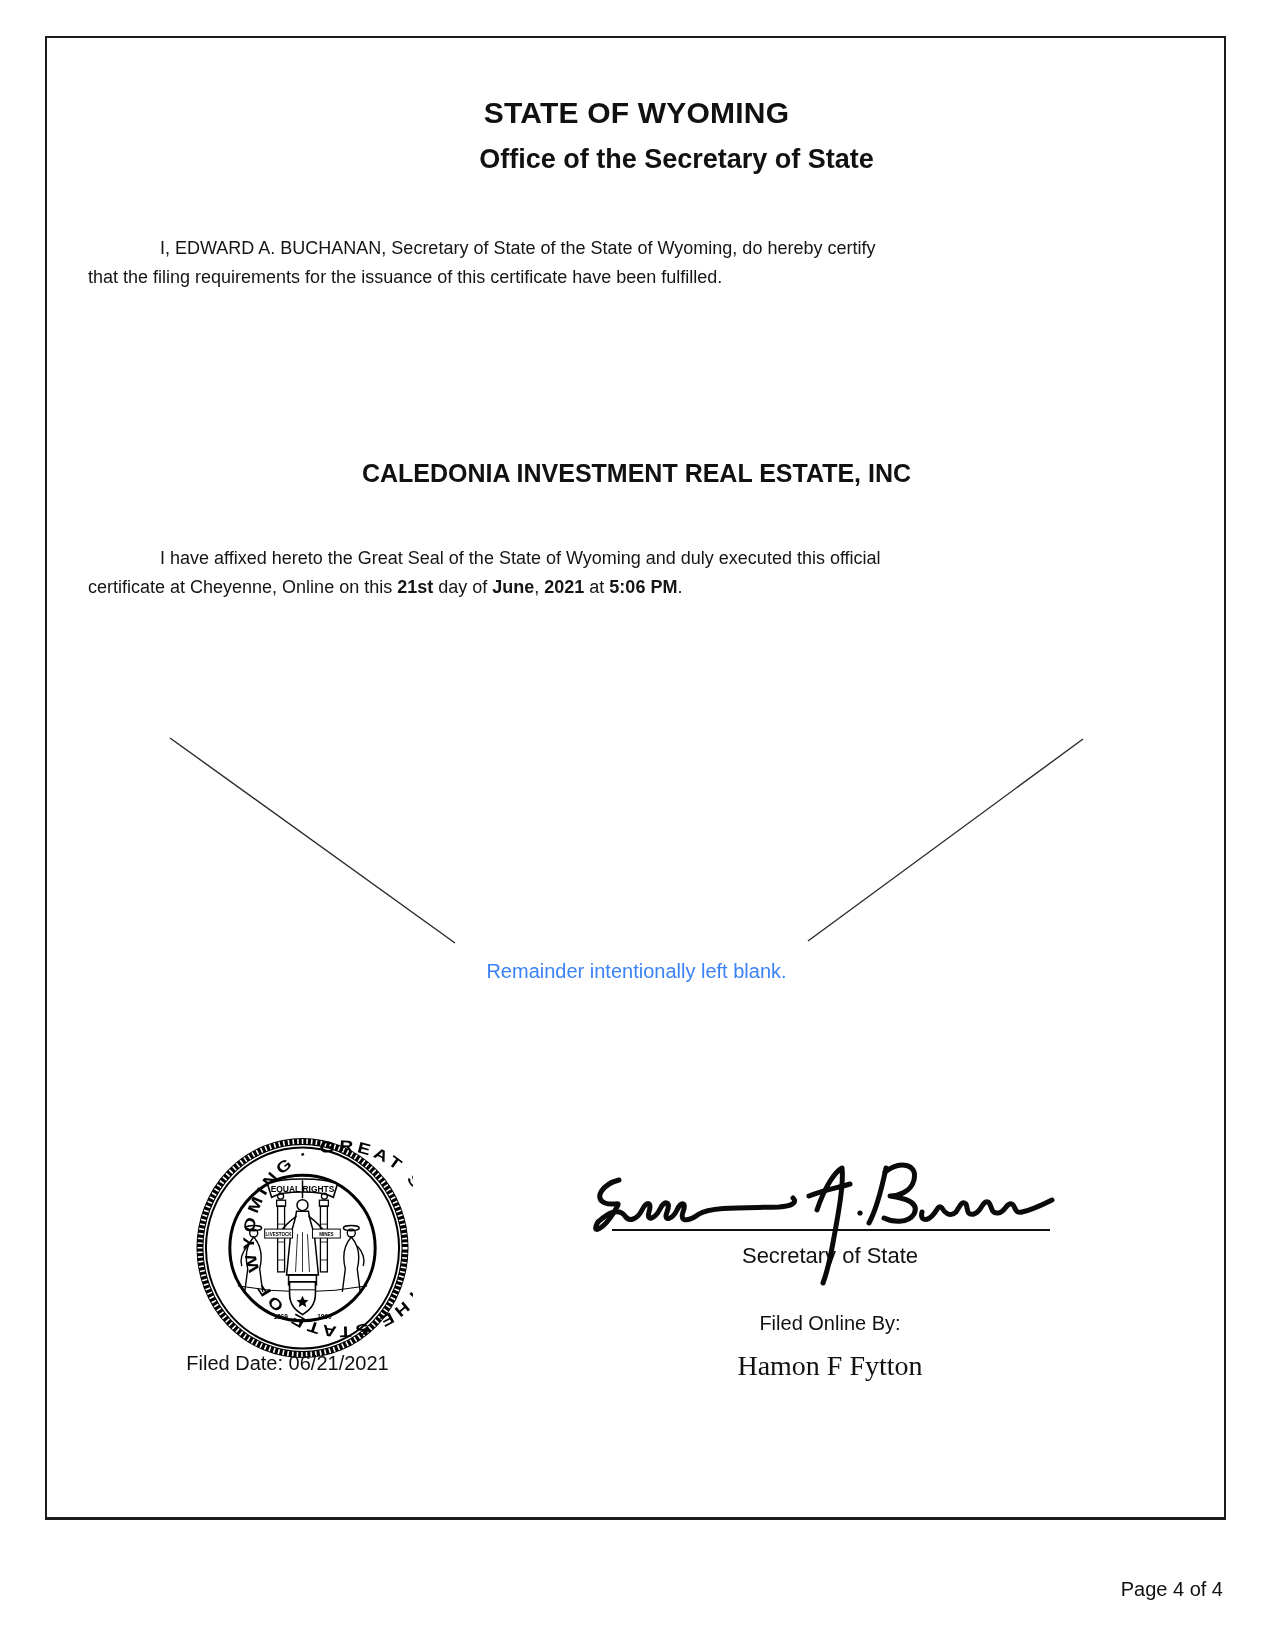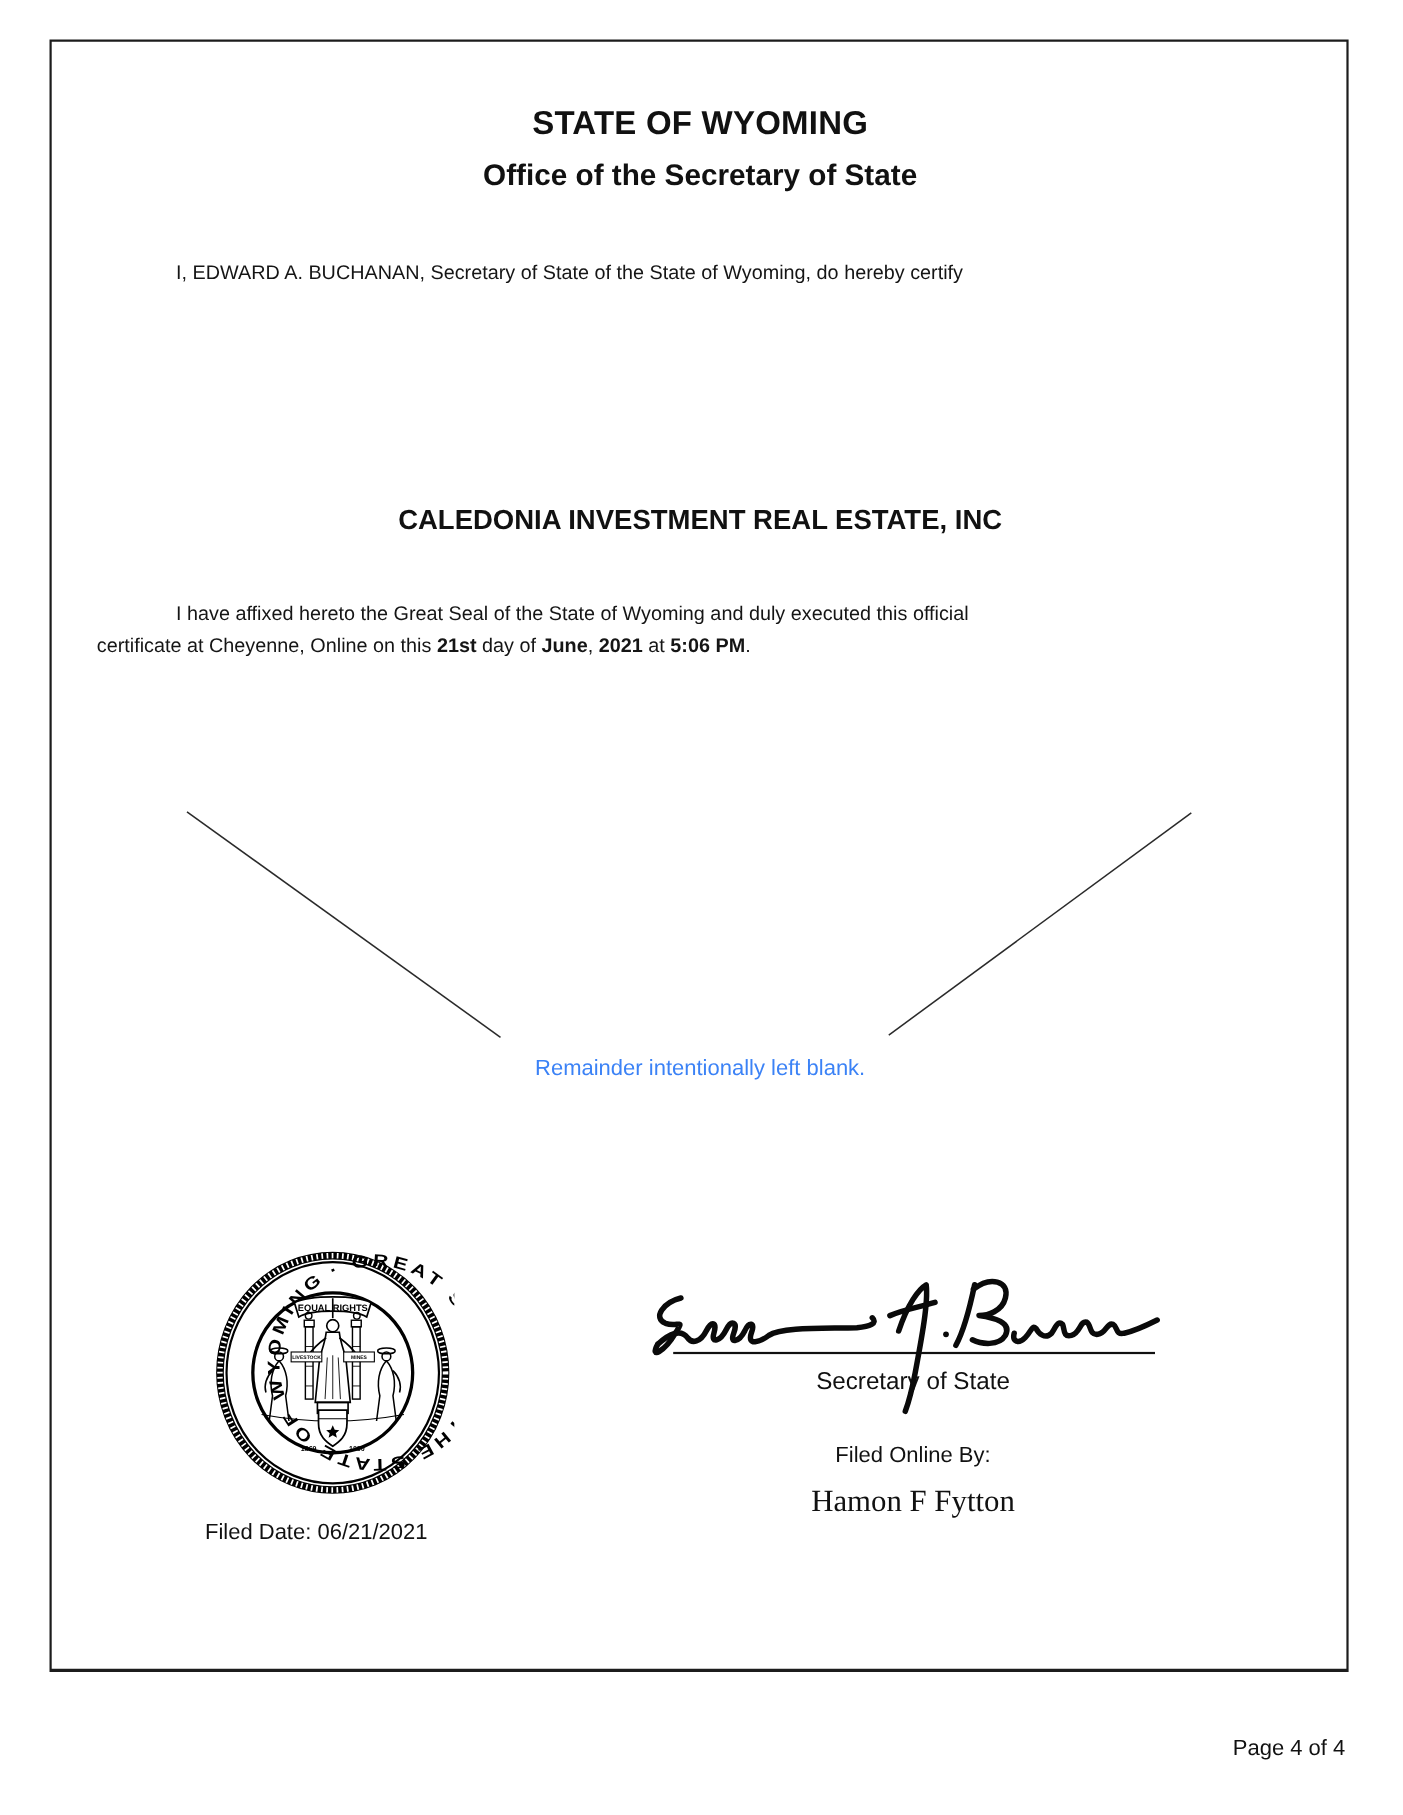--- a/index.html
+++ b/index.html
@@ -15,37 +15,37 @@
   .abs { position: absolute; }
   #border-box {
     left: 45px; top: 36px;
     width: 1181px; height: 1484px;
     border: 2px solid #1c1c1c;
     border-bottom-width: 3px;
     box-sizing: border-box;
   }
   .centered-band { left: 45px; width: 1183px; text-align: center; }
   #doc-title    { top: 96px;  font-size: 30px; font-weight: bold; letter-spacing: .2px; }
-  #doc-subtitle { top: 144px; font-size: 27px; font-weight: bold; }
+  #doc-subtitle { top: 144px; font-size: 27px; font-weight: bold; margin-left: 40px; }
   .para {
     left: 88px; width: 1085px;
     font-size: 18px; line-height: 29px;
     color: #151515;
   }
   .para .tline { white-space: nowrap; }
   .para .tline:first-child { text-indent: 72px; }
   .para .b { font-weight: bold; }
   #certify-paragraph   { top: 234px; }
   #cert-heading  { top: 408px; font-size: 25px; letter-spacing: .3px; }
   #company-name  { top: 459px; font-size: 25px; font-weight: bold; }
   #execution-paragraph { top: 544px; }
   #fold-lines { left:0; top:0; pointer-events:none; }
   #remainder-note { top: 960px; font-size: 20px; color:#3b82f6; }
   #seal-wrap { left: 192px; top: 1134px; width: 221px; height: 229px; }
-  #filed-date { left: 150px; top: 1382px; width: 275px; text-align: center; font-size: 20px; }
+  #filed-date { left: 150px; top: 1352px; width: 275px; text-align: center; font-size: 20px; }
   #signature-line { left: 612px; top: 1229px; width: 438px; height: 2px; background: #111; }
   .sig-col { left: 620px; width: 420px; text-align: center; }
   #secretary-title { top: 1243px; font-size: 22px; }
   #filed-online-label { top: 1312px; font-size: 20px; }
   #filed-by-name { top: 1350px; font-size: 28px; font-family: "Liberation Serif", serif; }
   #filed-on-date { top: 1402px; font-size: 20px; }
   #signature-wrap { left: 585px; top: 1156px; width: 490px; height: 150px; pointer-events: none; }
   #page-footer { left: 1000px; top: 1578px; width: 223px; text-align: right; font-size: 20px; }
   svg text { font-family: "Liberation Sans", sans-serif; }
 </style>
@@ -54,20 +54,21 @@
 
 <div id="page">
 
   <div id="border-box" class="abs"></div>
 
   <div id="doc-title" class="abs centered-band">STATE OF WYOMING</div>
   <div id="doc-subtitle" class="abs centered-band">Office of the Secretary of State</div>
 
   <div id="certify-paragraph" class="abs para">
       <div class="tline"><span>I, EDWARD A. BUCHANAN, Secretary of State of the State of Wyoming, do hereby certify</span></div>
+      <div class="tline"><span>that the filing requirements for the issuance of this certificate have been fulfilled.</span></div>
     </div>
 
   <div id="company-name" class="abs centered-band">CALEDONIA INVESTMENT REAL ESTATE, INC</div>
 
   <div id="execution-paragraph" class="abs para">
       <div class="tline"><span>I have affixed hereto the Great Seal of the State of Wyoming and duly executed this official</span></div>
       <div class="tline"><span>certificate at Cheyenne, Online on this </span><span class="b">21st</span><span> day of </span><span class="b">June</span><span>, </span><span class="b">2021</span><span> at </span><span class="b">5:06 PM</span><span>.</span></div>
     </div>
 
   <svg id="fold-lines" class="abs" width="1275" height="1650" viewBox="0 0 1275 1650">

